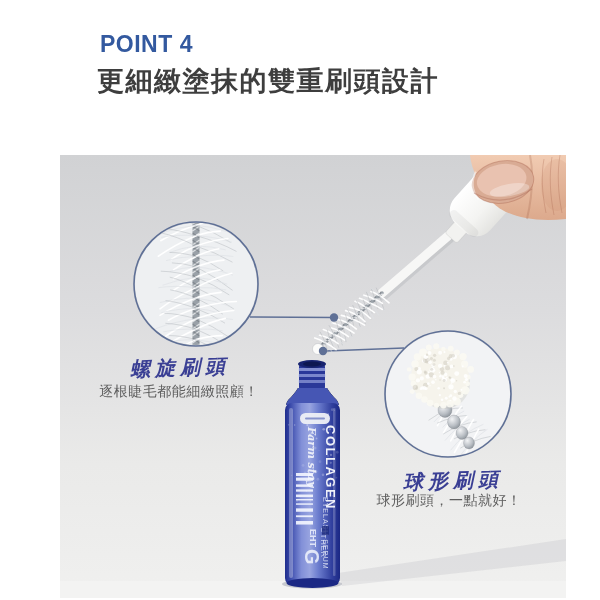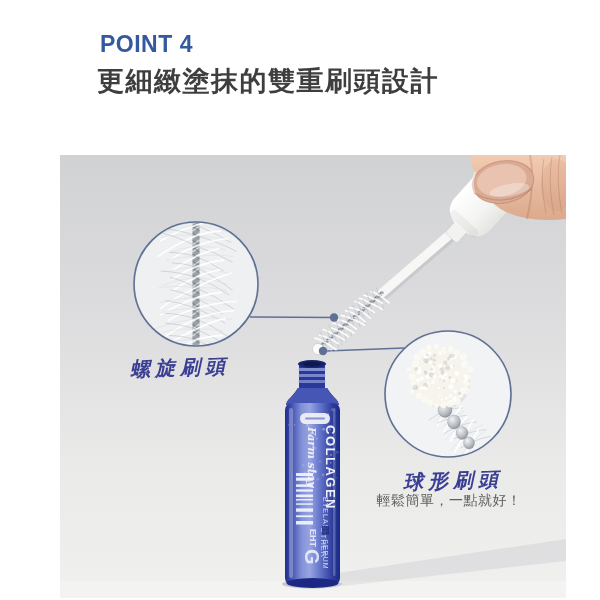--- a/index.html
+++ b/index.html
@@ -596,15 +596,16 @@
         <path d="M492 2 C489 20 490 40 494 60" stroke="rgba(165,100,75,.3)" stroke-width="1" fill="none"></path>
         <path d="M500 0 C497 18 498 38 502 58" stroke="rgba(165,100,75,.3)" stroke-width="1" fill="none"></path>
       </g>
 
       <circle cx="274" cy="162.5" r="4.2" fill="#5f7096"></circle>
       <circle cx="263" cy="196" r="4.2" fill="#5f7096"></circle>
     </svg>
   </div>
 
   <div class="hand-label" style="left:168px;top:368px;">螺旋刷頭</div>
+  <div class="caption" style="left:167px;top:392px;">逐根睫毛都能細緻照顧！</div>
   <div class="hand-label" style="left:441px;top:481px;">球形刷頭</div>
-  <div class="caption" style="left:437px;top:501px;">輕鬆簡單，一點就好！</div>
+  <div class="caption" style="left:437px;top:501px;">球形刷頭，一點就好！</div>
 </div>
 
 </body></html>

